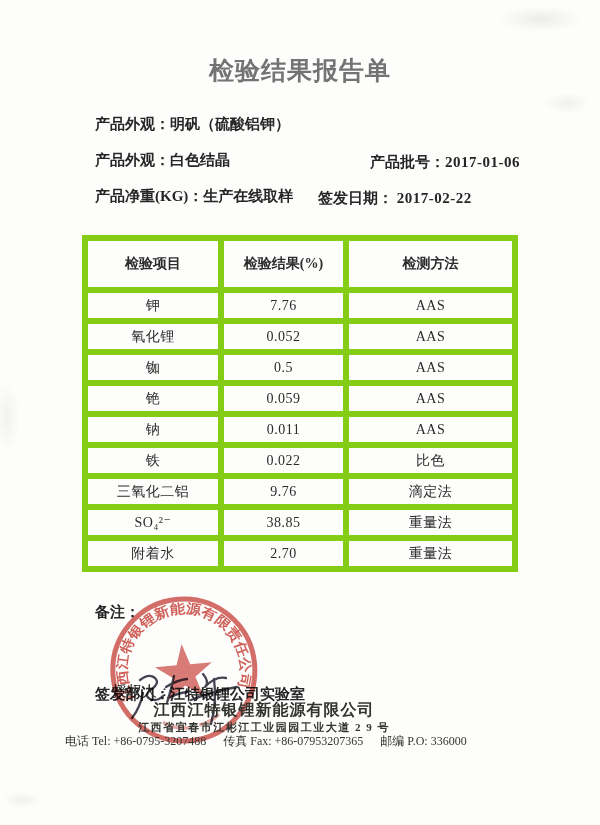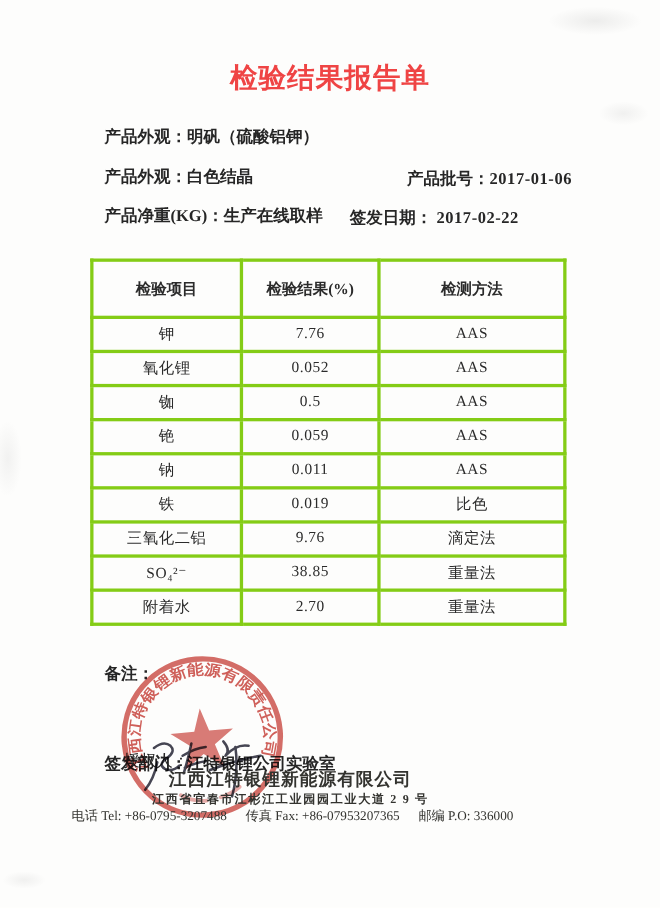--- a/index.html
+++ b/index.html
@@ -9,39 +9,39 @@
     background:#fdfdfc;
     font-family:"Liberation Serif","DejaVu Serif",serif;
     color:#262626;
     overflow:hidden;
   }
   .page { position:absolute; inset:0; background:#fdfdfc; }
 
   .doc-title {
     position:absolute; top:54px; left:0; width:600px;
     text-align:center; font-size:25px; font-weight:700; letter-spacing:1px;
-    color:#ef4444;
+    color:#737373;
   }
 
   .info-row { position:absolute; left:95px; font-size:15px; font-weight:600; white-space:nowrap; }
   .info-row .val { font-weight:600; }
   .info-right { position:absolute; font-size:15px; font-weight:600; white-space:nowrap; }
   .info-right .val { font-weight:700; letter-spacing:0.5px; }
   #row-name { top:115px; }
   #row-appearance { top:151px; }
   #row-weight { top:187px; }
   #right-batch { top:153px; left:322px;margin-left:48px; }
   #right-date { top:189px; left:318px; }
 
   table.results {
     position:absolute; left:82px; top:235px; width:430px;
     border-collapse:collapse; table-layout:fixed;
   }
   table.results th, table.results td {
-    border:3px solid #84cc16;
+    border:6px solid #84cc16;
     text-align:center; vertical-align:middle;
     font-size:14px; font-weight:600; color:#2b2b2b;
     padding:0;
   }
   table.results thead tr { height:52px; }
   table.results tbody tr { height:31px; }
   table.results td { font-weight:500; letter-spacing:0.5px; }
 
   .remarks { position:absolute; left:95px; top:603px; font-size:15px; font-weight:600; }
   .dept-line { position:absolute; left:95px; top:649px; font-size:15px; font-weight:600; white-space:nowrap;margin-top:36px; }
@@ -129,21 +129,21 @@
           <td>0.059</td>
           <td>AAS</td>
         </tr>
         <tr>
           <td>钠</td>
           <td>0.011</td>
           <td>AAS</td>
         </tr>
         <tr>
           <td>铁</td>
-          <td>0.019</td>
+          <td>0.022</td>
           <td>比色</td>
         </tr>
         <tr>
           <td>三氧化二铝</td>
           <td>9.76</td>
           <td>滴定法</td>
         </tr>
         <tr>
           <td>SO₄²⁻</td>
           <td>38.85</td>

